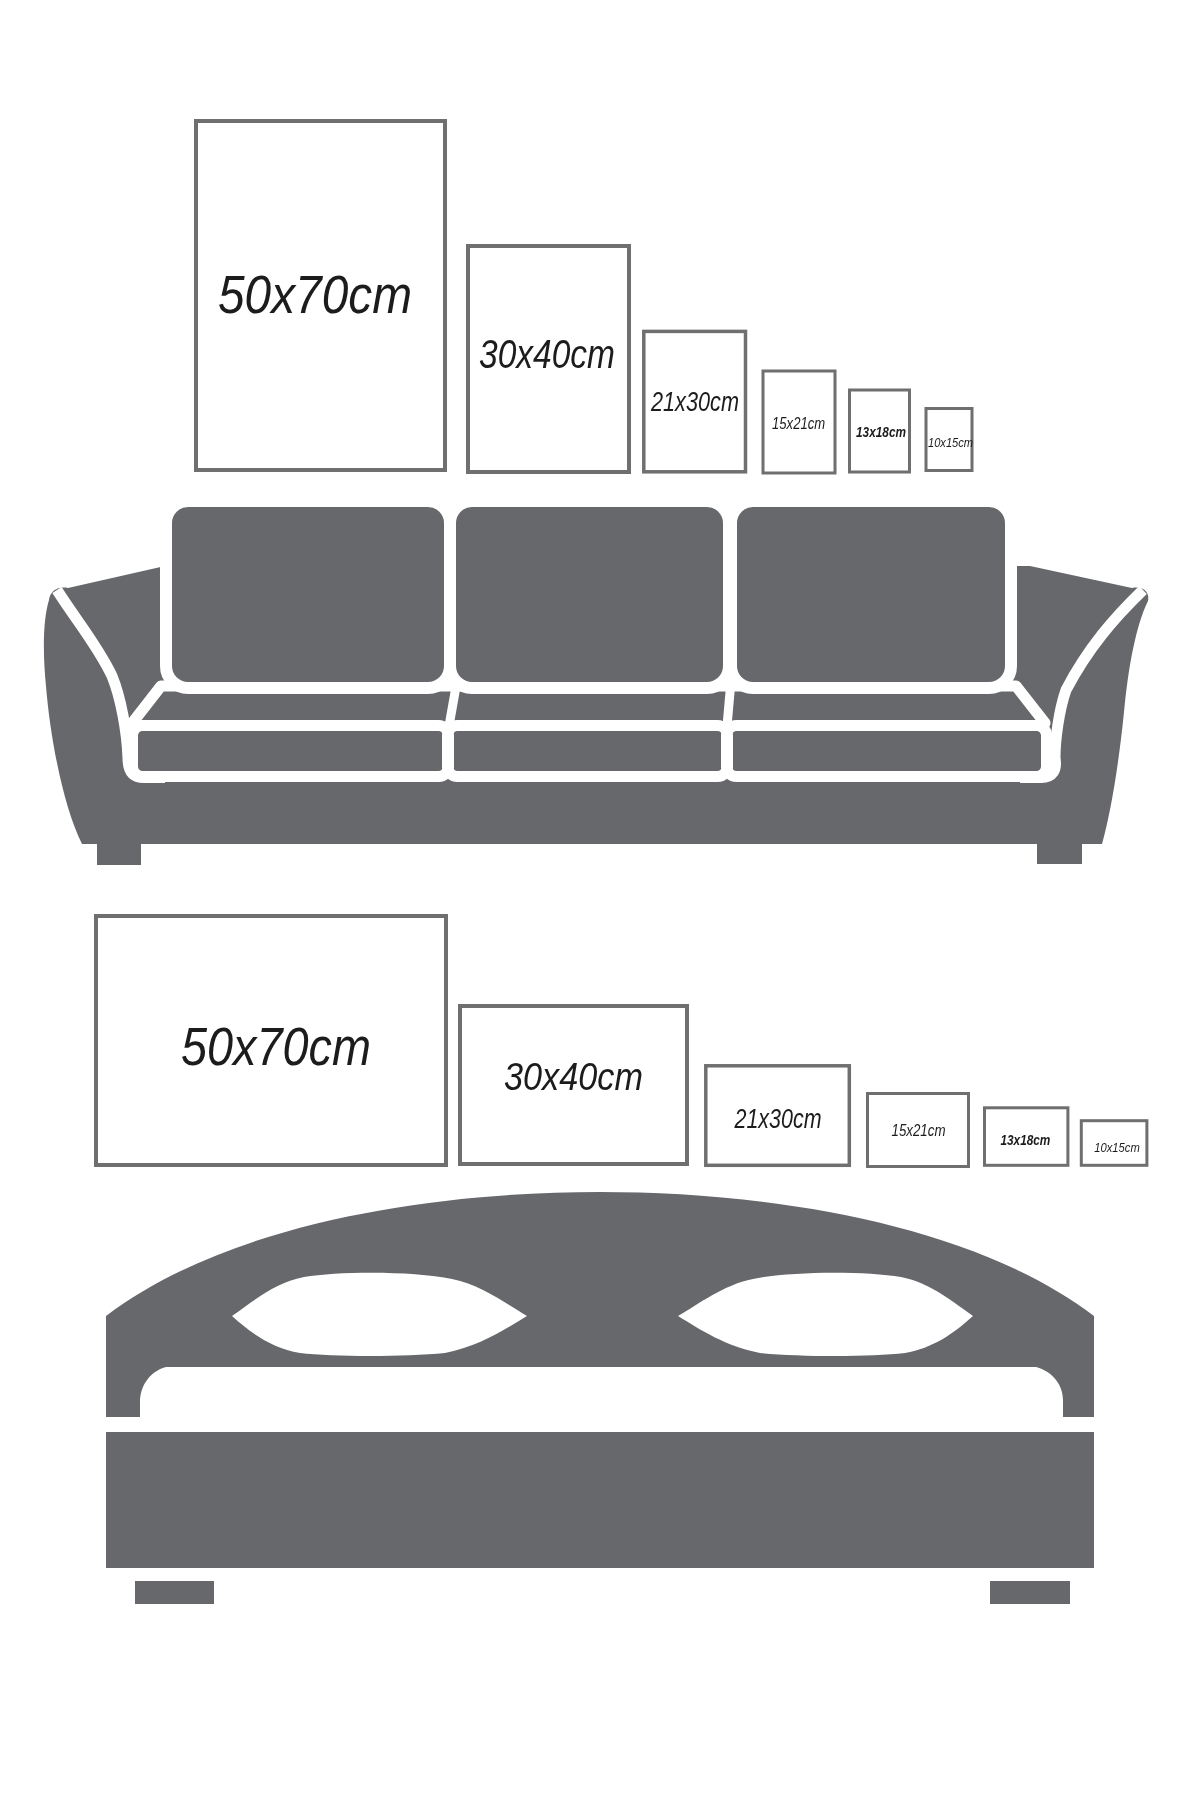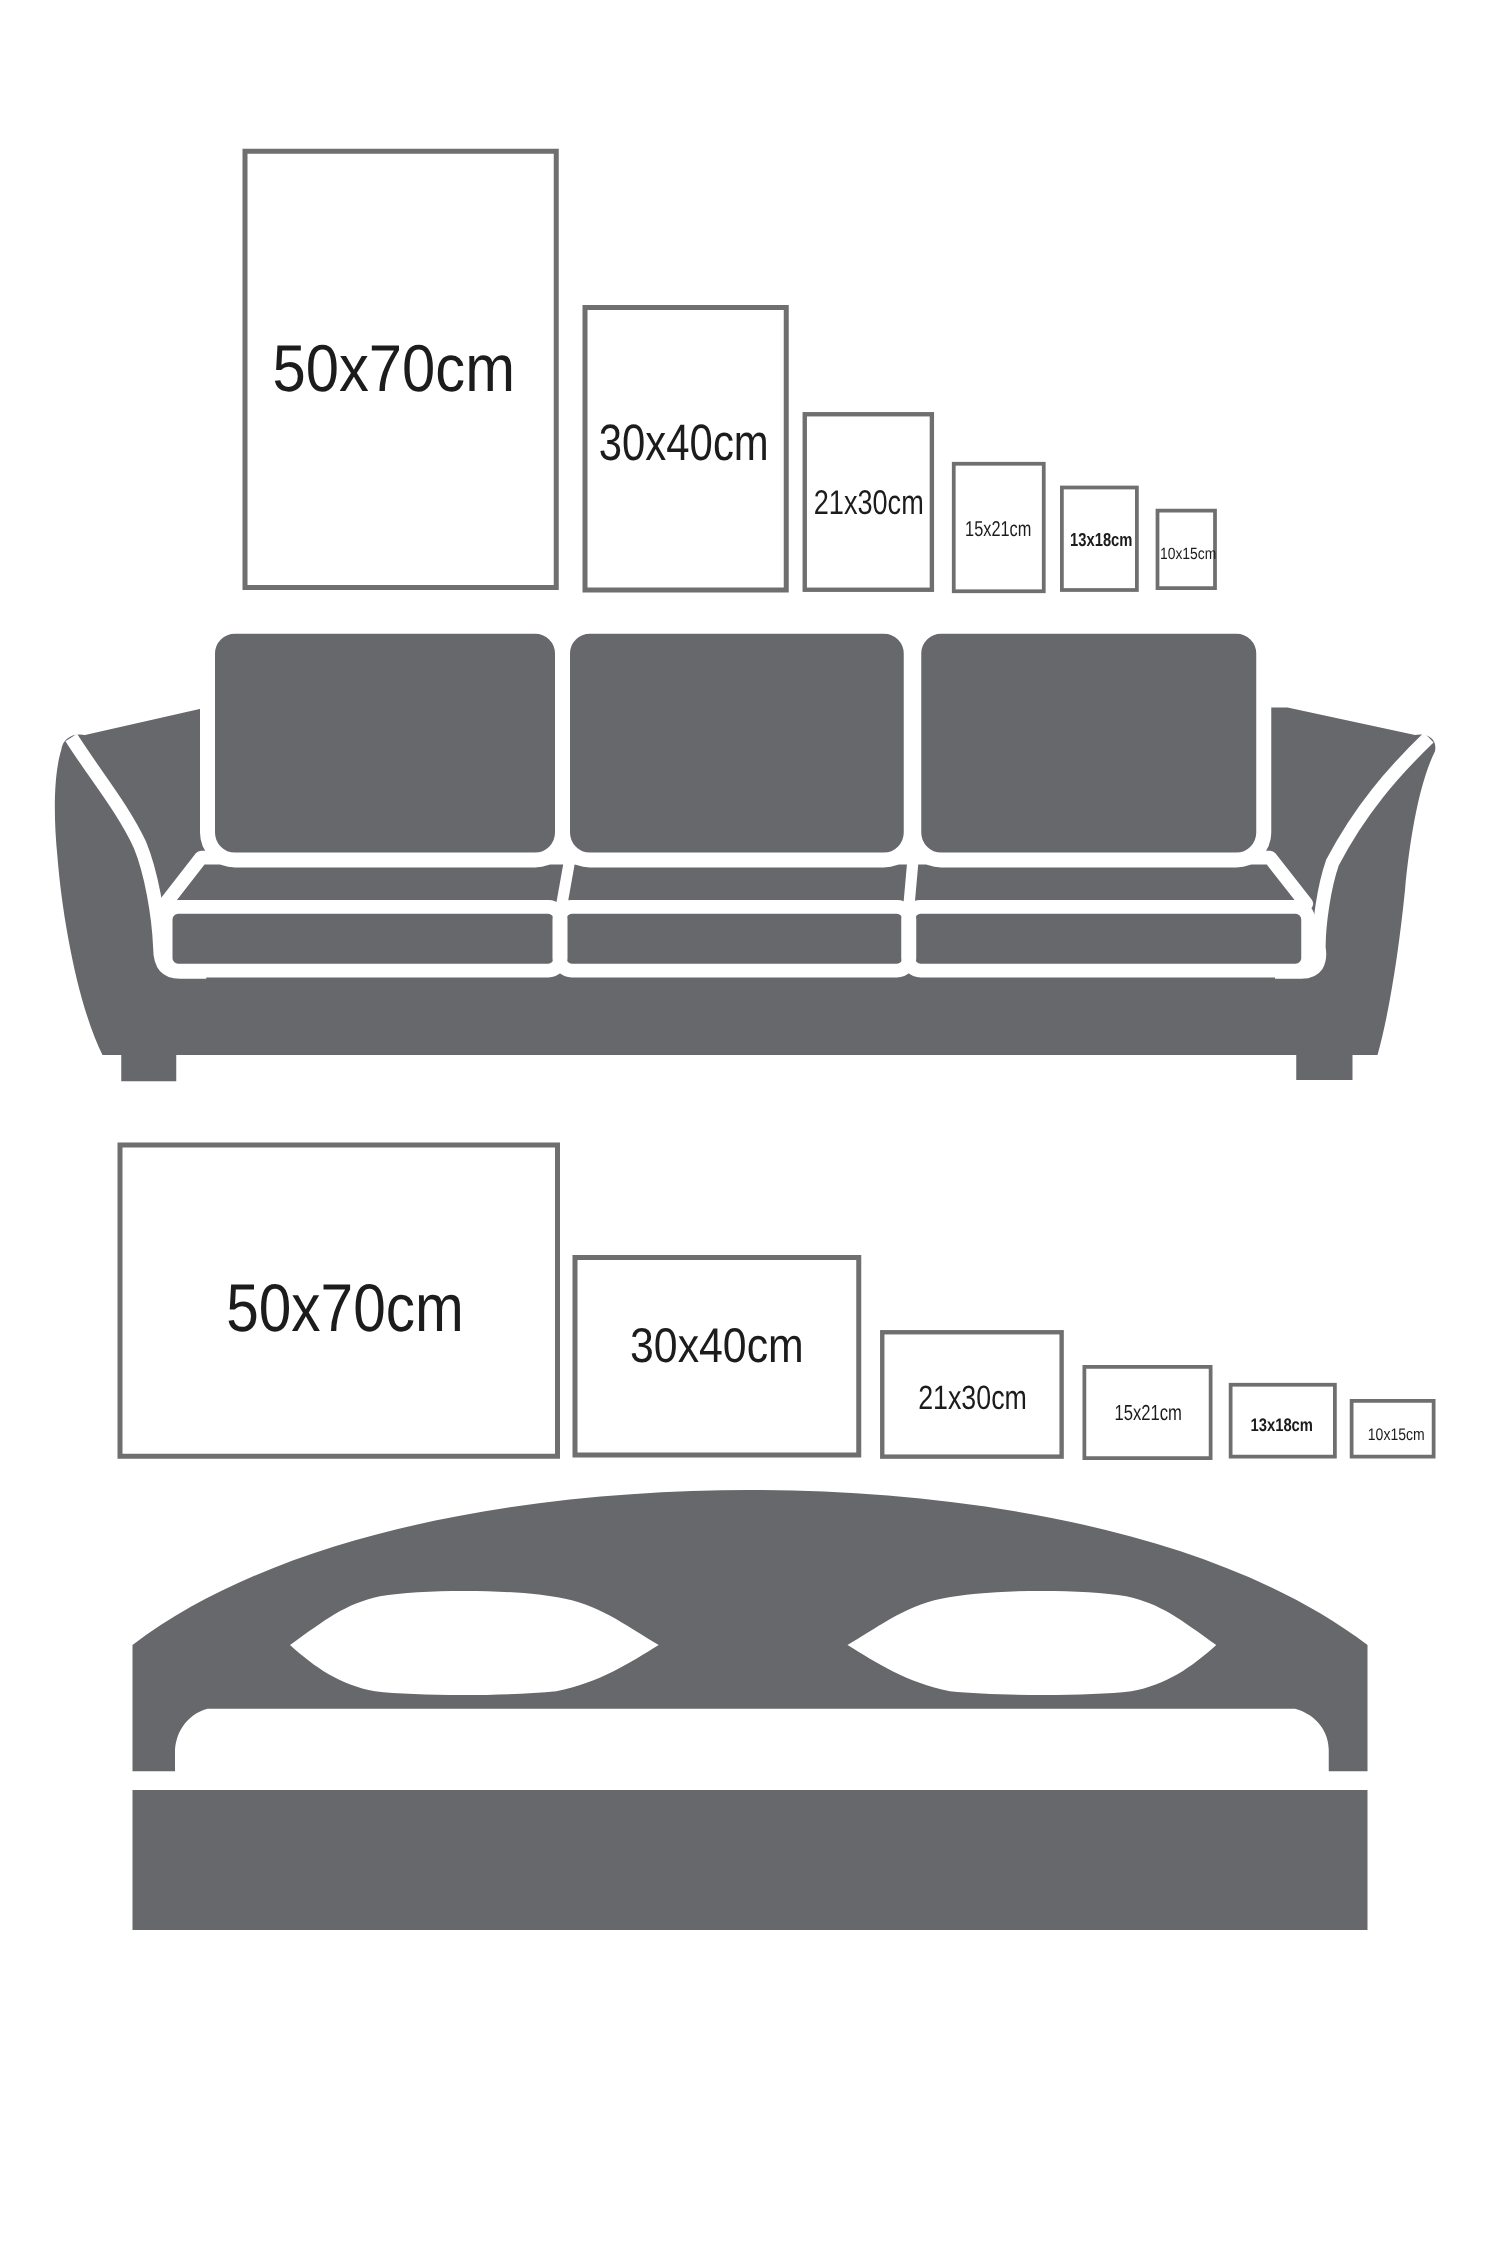--- a/index.html
+++ b/index.html
@@ -1,16 +1,16 @@
 <!DOCTYPE html>
 <html><head>
 <meta charset="utf-8">
 <style>
   html,body{margin:0;padding:0;background:#ffffff;}
-  .page{position:relative;width:1200px;height:1544px;background:#ffffff;overflow:hidden;}
+  .page{position:relative;width:1200px;height:1800px;background:#ffffff;overflow:hidden;font-style:italic;}
   text{font-family:"Liberation Sans",sans-serif;fill:#1c1c1c;}
 </style>
 </head>
 <body>
 <div class="page">
 <svg width="1200" height="1800" viewBox="0 0 1200 1800">
 
 <g>
   <rect x="196" y="121" width="249" height="349" fill="#ffffff" stroke="#6f6f6f" stroke-width="4"></rect>
   <text x="315" y="313" font-size="53" text-anchor="middle" textLength="194" lengthAdjust="spacingAndGlyphs">50x70cm</text>

